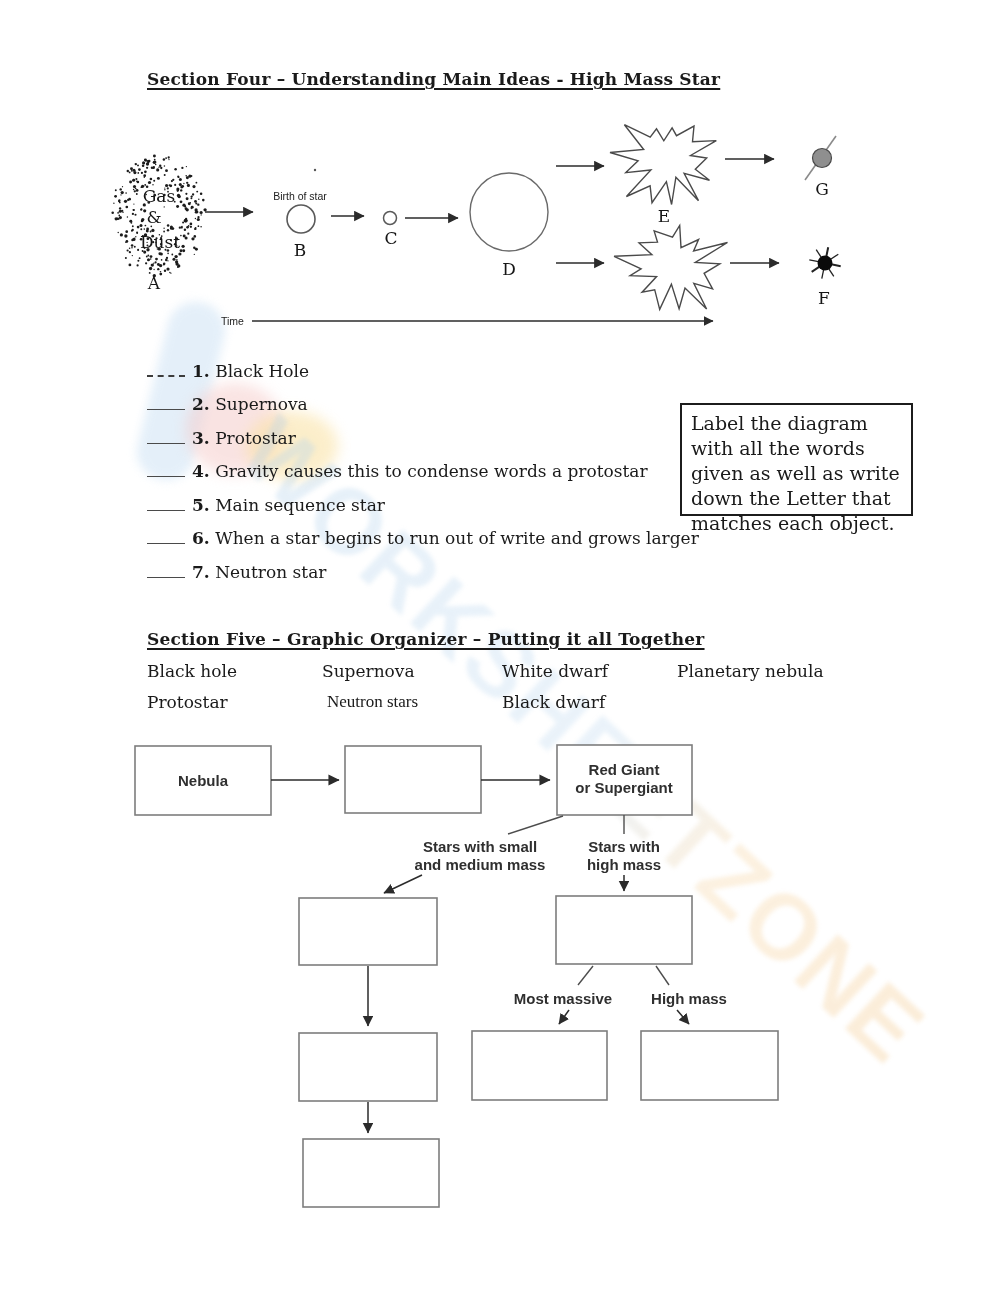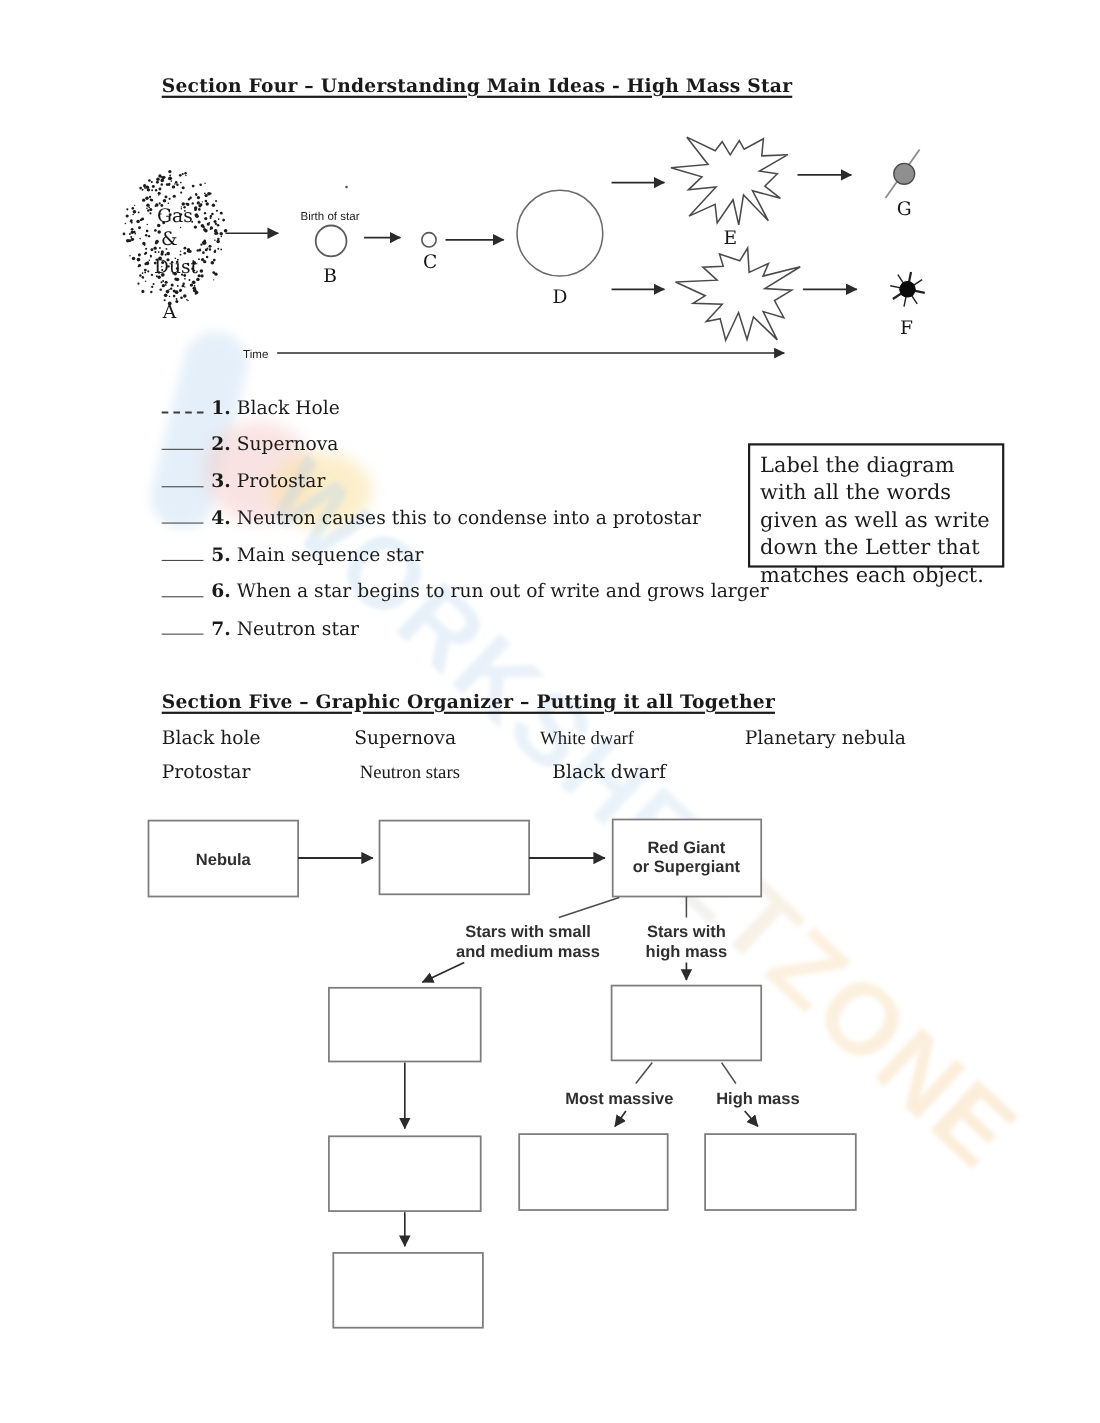--- a/index.html
+++ b/index.html
@@ -457,34 +457,34 @@
       <text class="serif-lab" x="724" y="194" text-anchor="middle">F</text>
 
       <text class="sans-small" x="121" y="215">Time</text>
       <line x1="152" y1="211" x2="613" y2="211" stroke="#2b2b2b" stroke-width="1.4" marker-end="url(#arr)"></line>
     </svg>
 
     <div id="questions">
         <div class="q-row"><span class="q-blank dashed"></span><span class="q-num">1.</span>&nbsp;<span>Black Hole</span></div>
         <div class="q-row"><span class="q-blank"></span><span class="q-num">2.</span>&nbsp;<span>Supernova</span></div>
         <div class="q-row"><span class="q-blank"></span><span class="q-num">3.</span>&nbsp;<span>Protostar</span></div>
-        <div class="q-row"><span class="q-blank"></span><span class="q-num">4.</span>&nbsp;<span>Neutron causes this to condense into a protostar</span></div>
+        <div class="q-row"><span class="q-blank"></span><span class="q-num">4.</span>&nbsp;<span>Gravity causes this to condense words a protostar</span></div>
         <div class="q-row"><span class="q-blank"></span><span class="q-num">5.</span>&nbsp;<span>Main sequence star</span></div>
         <div class="q-row"><span class="q-blank"></span><span class="q-num">6.</span>&nbsp;<span>When a star begins to run out of write and grows larger</span></div>
         <div class="q-row"><span class="q-blank"></span><span class="q-num">7.</span>&nbsp;<span>Neutron star</span></div>
       </div>
 
     <div id="instruction-box">Label the diagram with all the words given as well as write down the Letter that matches each object.</div>
 
     <div id="heading5" class="h-sec">Section Five –  Graphic Organizer –  Putting it all Together</div>
 
     <div id="wordbank">
         <span class="wb" style="left: 147px; top: 661px;">Black hole</span>
         <span class="wb" style="left: 322px; top: 661px;">Supernova</span>
-        <span class="wb" style="left: 491px; top: 661px; font-family: Liberation Serif, serif;">White dwarf</span>
+        <span class="wb" style="left: 502px; top: 661px;">White dwarf</span>
         <span class="wb" style="left: 677px; top: 661px; text-align: center;">Planetary nebula</span>
         <span class="wb" style="left: 147px; top: 692px;">Protostar</span>
         <span class="wb" style="left: 327px; top: 692px; font-family: Liberation Serif, serif;">Neutron stars</span>
         <span class="wb" style="left: 502px; top: 692px;">Black dwarf</span>
       </div>
 
     <svg style="position:absolute; left:120px; top:735px;" width="680" height="480" viewBox="0 0 680 480">
       <defs>
         <marker id="arr2" markerWidth="8" markerHeight="8" refX="6.6" refY="3.5" orient="auto">
           <path d="M0,0 L7,3.5 L0,7 Z" fill="#2b2b2b"></path>

